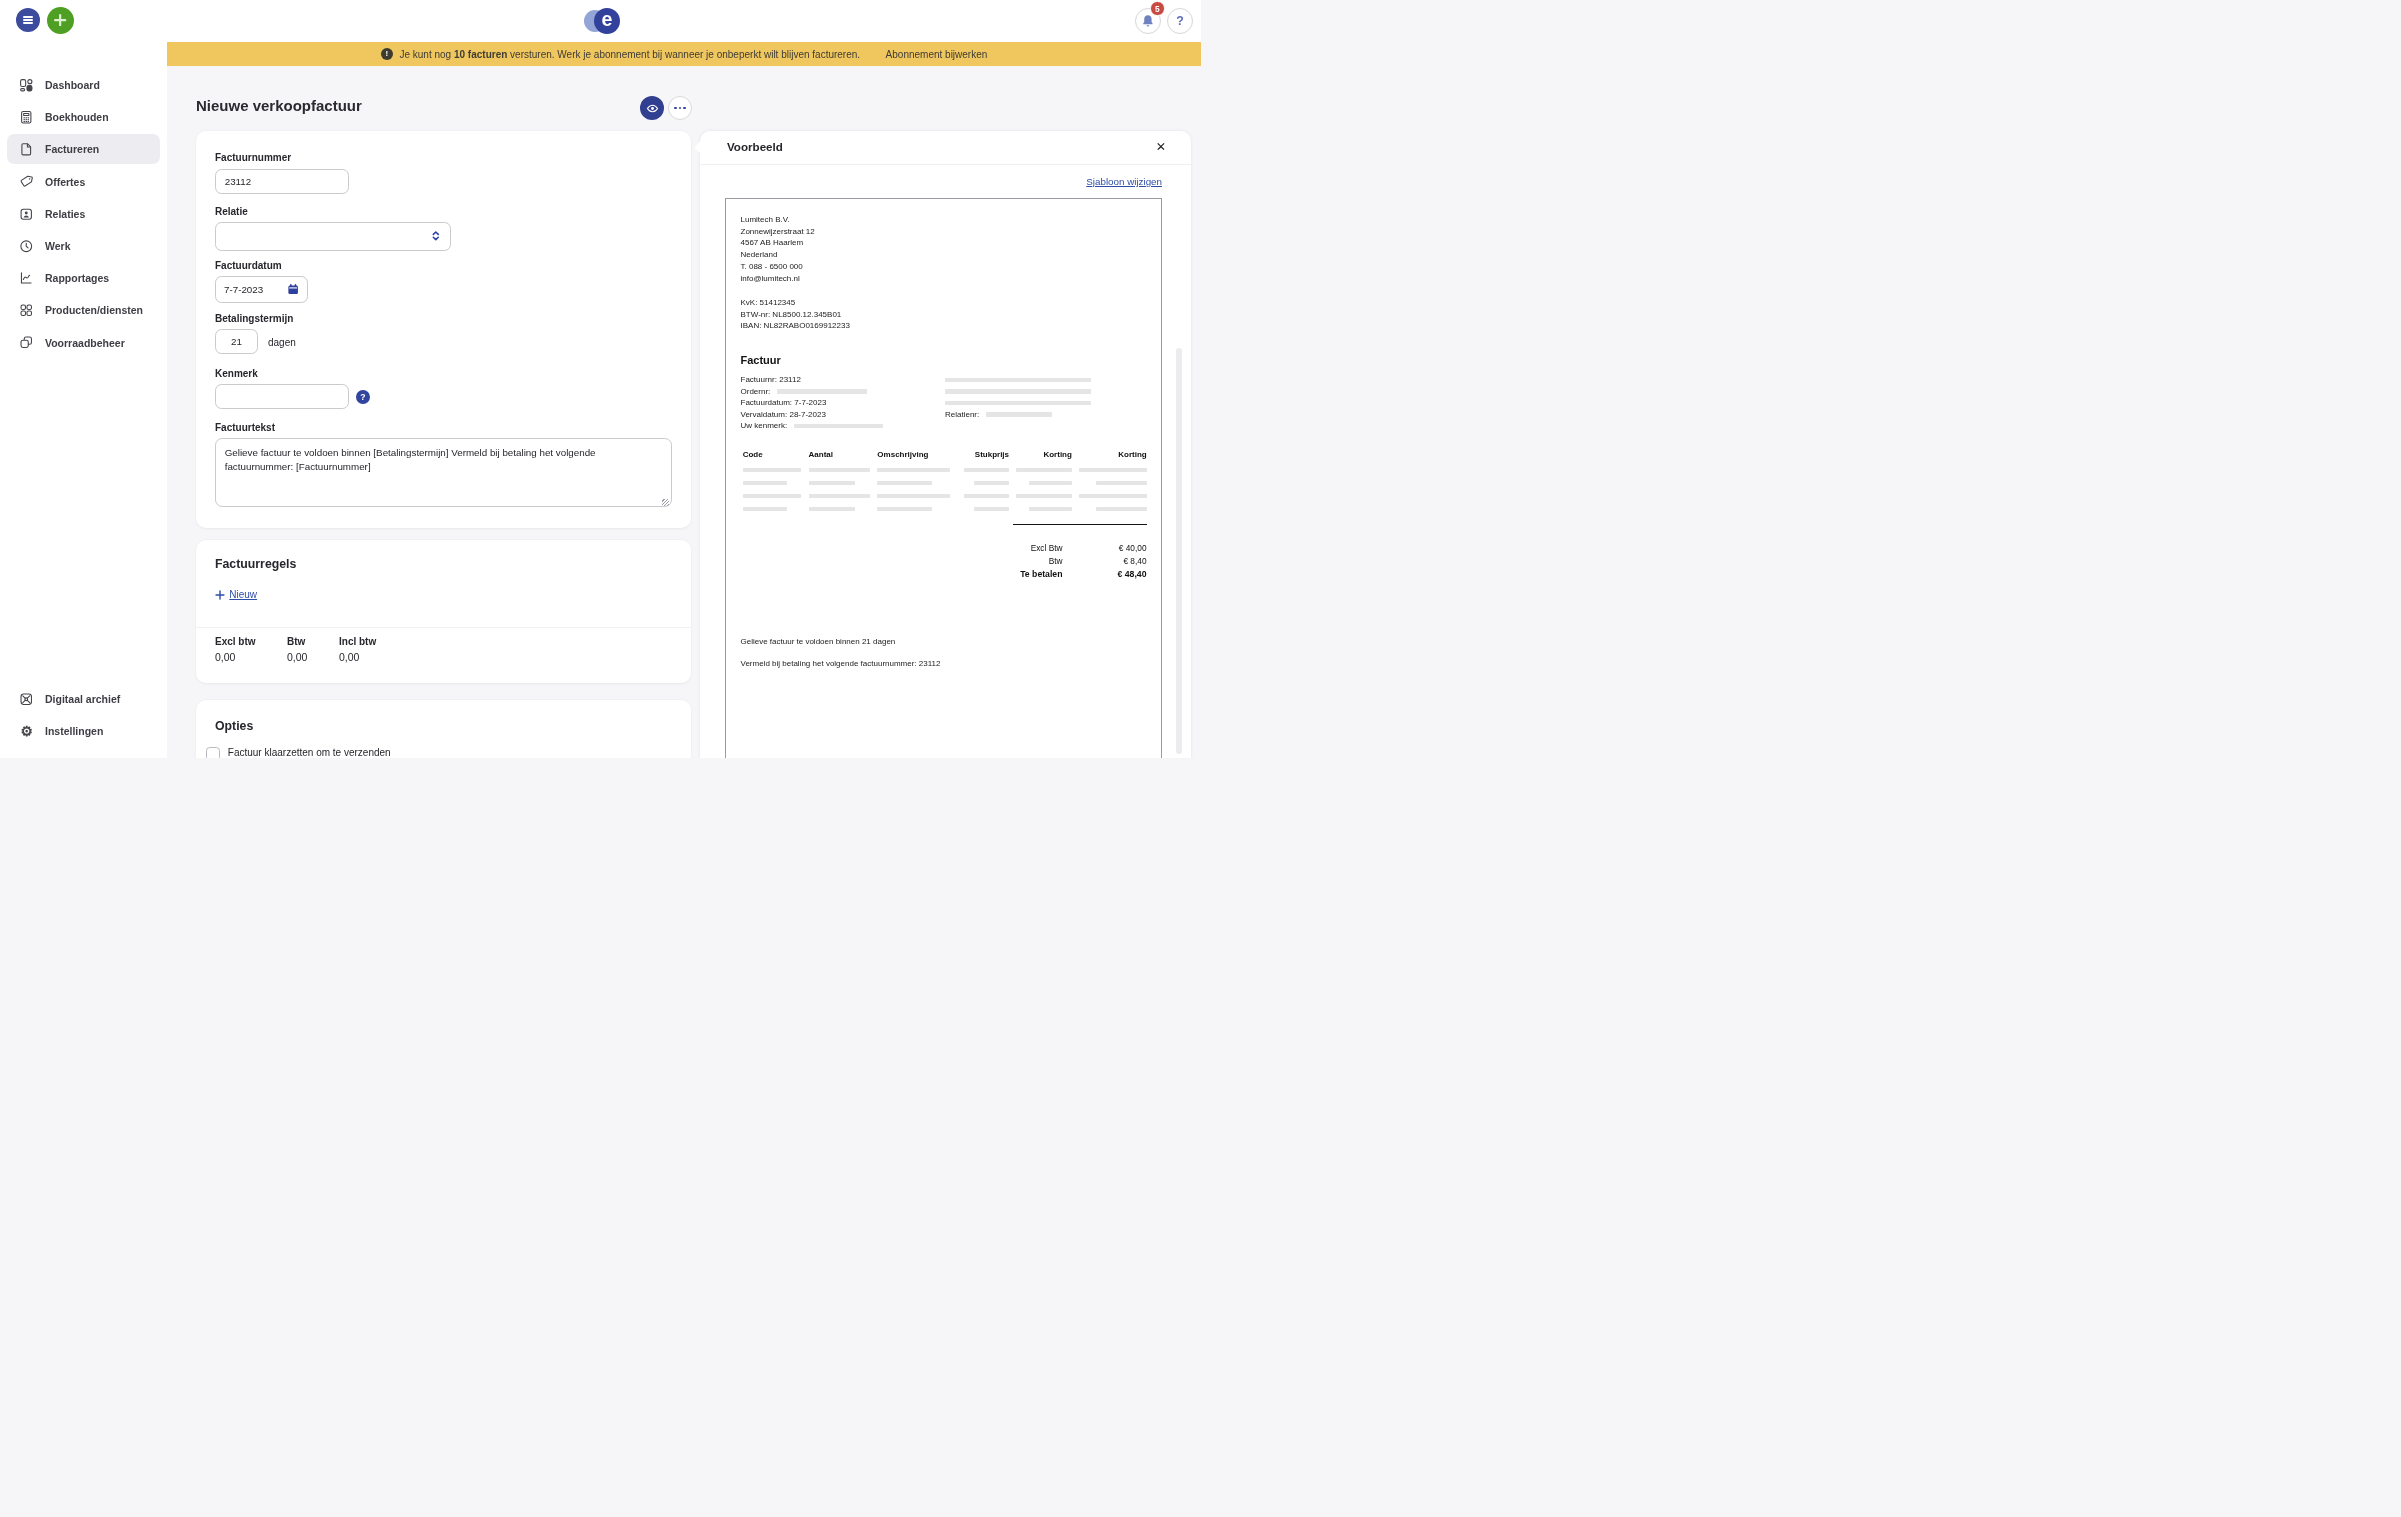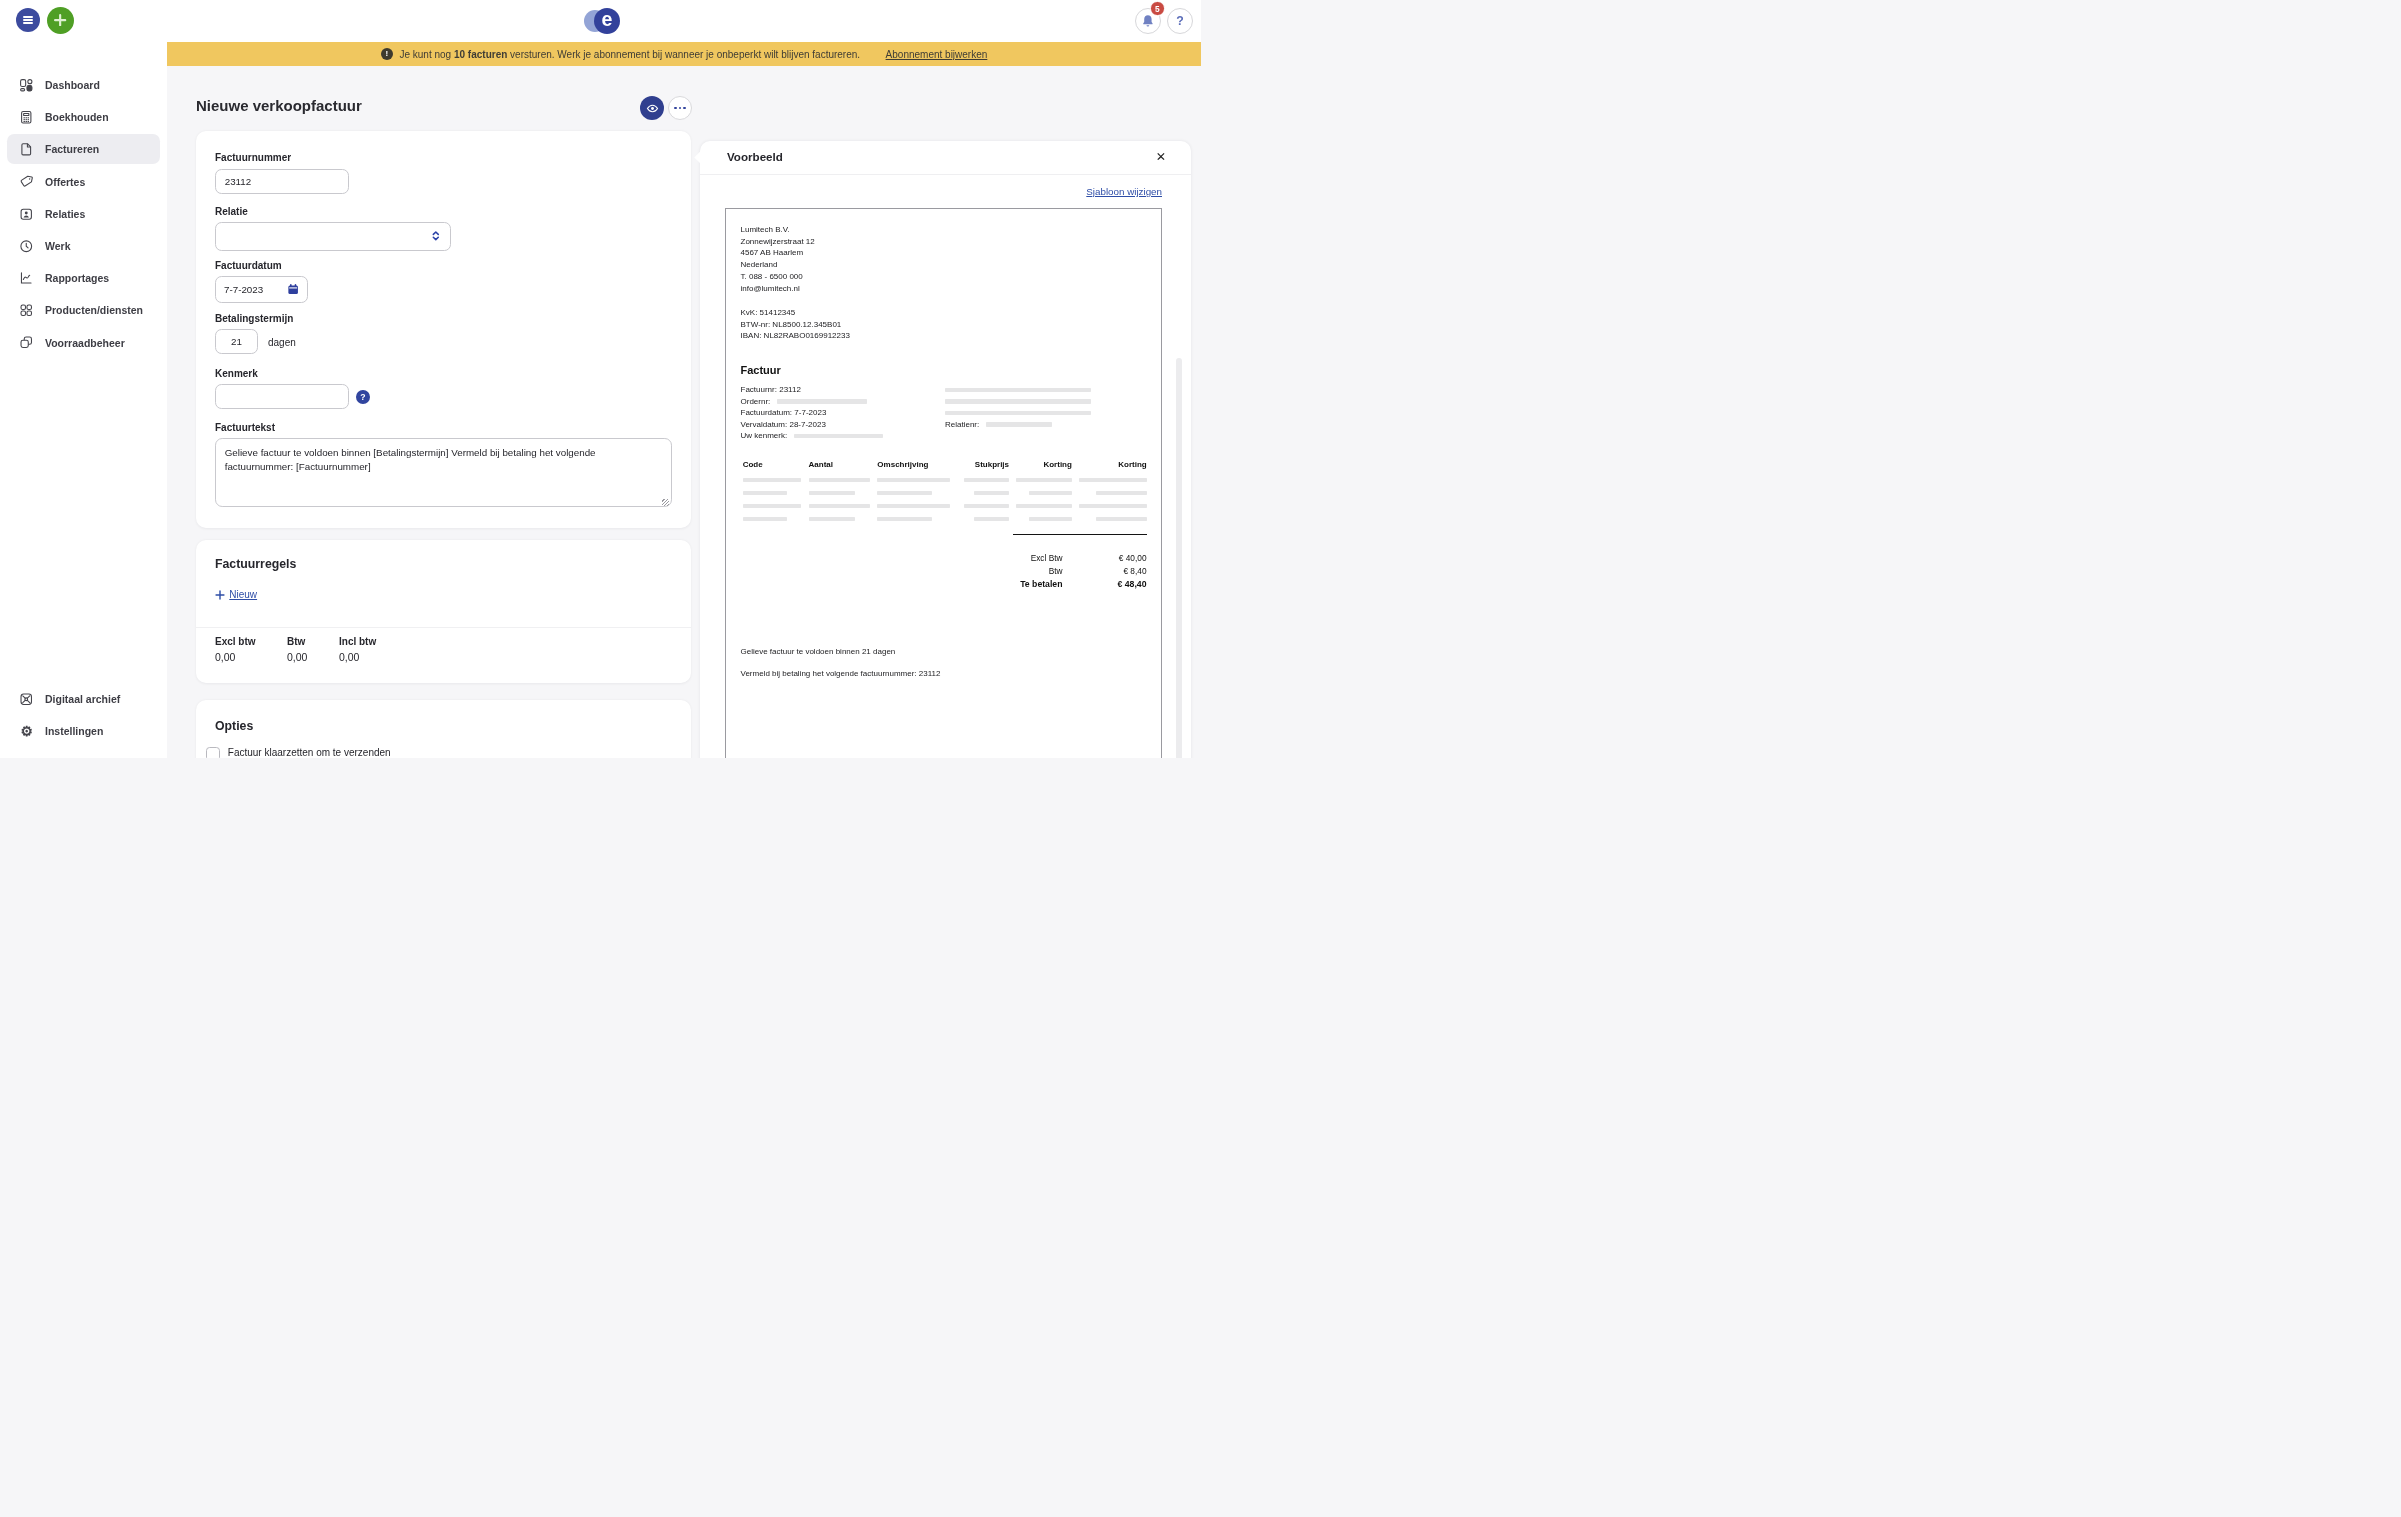--- a/index.html
+++ b/index.html
@@ -25,21 +25,21 @@
          color:#fff;font-size:8.3px;font-weight:700;display:flex;align-items:center;justify-content:center;
          border:1.4px solid #fff;box-sizing:border-box;z-index:6}
   .help-btn{position:absolute;left:1167px;top:8px;width:26px;height:26px;background:#fff;border:0.7px solid #d7d7da;
             color:#5a6cb8;font-size:12.3px;font-weight:700}
   
   .banner{position:absolute;left:167px;right:0;top:42px;height:24px;background:#f0c75f;
           display:flex;align-items:center;justify-content:center;font-size:10px;color:#3e3c35;gap:6.5px}
   .banner .alert{width:12.3px;height:12.3px;border-radius:50%;background:#3d3a2e;color:#fff;font-size:8px;
                  font-weight:700;display:flex;align-items:center;justify-content:center;flex:0 0 auto}
   .banner b{font-weight:700}
-  .banner a{color:#3e3c35;text-decoration:underline;margin-left:19px;cursor:pointer}
+  .banner a{color:#3e3c35;margin-left:19px;cursor:pointer}
   
   .sidebar{position:absolute;left:0;top:42px;width:167px;bottom:0;background:#fff}
   .nav{padding-top:28px;display:flex;flex-direction:column;gap:2.2px}
   .nav-item{height:30px;margin:0 7.2px;border-radius:7.2px;display:flex;align-items:center;gap:11px;
             padding-left:12.3px;font-size:10.5px;font-weight:600;color:#3d3d44;cursor:pointer}
   .nav-item.active{background:#ededf1}
   .nav-item svg{flex:0 0 auto}
   .uicon{font-size:13.8px;line-height:1;color:#45454c;width:14.5px;text-align:center}
   .nav-bottom{position:absolute;left:0;right:0;bottom:11.6px;display:flex;flex-direction:column;gap:2.2px}
   
@@ -71,21 +71,21 @@
   .divider{position:absolute;left:0;right:0;top:87px;border-top:0.7px solid #f0f0f2}
   .totals-row{position:absolute;left:19px;top:96px;display:flex}
   .tot{display:flex;flex-direction:column;gap:3.6px}
   .tot .tl{font-size:10px;font-weight:700;color:#26262c}
   .tot .tv{font-size:10.5px;color:#26262c}
   .tot:nth-child(1){width:72px}.tot:nth-child(2){width:52px}
   .cb-row{position:absolute;left:10px;top:47px;display:flex;gap:8px}
   .cb{width:13.8px;height:13.8px;border:1.1px solid #b9b9bf;border-radius:3.6px;background:#fff;box-sizing:border-box;cursor:pointer}
   .cb-row label{font-size:10px;color:#26262c}
   
-  .panel{position:absolute;left:700px;top:141px;width:491px;height:652px;background:#fff;border-radius:10px;
+  .panel{position:absolute;left:700px;top:131px;width:491px;height:652px;background:#fff;border-radius:10px;
          box-shadow:0 0.7px 3.6px rgba(25,25,40,.08)}
   .panel .notch{position:absolute;left:-4.3px;top:12.3px;width:9.4px;height:9.4px;background:#fff;transform:rotate(45deg)}
   .panel-title{position:absolute;left:27px;top:8.7px;font-size:11.6px;font-weight:700;color:#26262c}
   .close-x{position:absolute;right:22px;top:5.8px;font-size:12.3px;color:#222;cursor:pointer;padding:2.9px}
   .panel-div{position:absolute;left:0;right:0;top:33px;border-top:0.7px solid #efeff1}
   .sjabloon{position:absolute;right:29px;top:45px;font-size:9.8px;color:#2e4da7;text-decoration:underline;cursor:pointer}
   .invoice{position:absolute;left:25px;top:67px;width:437px;height:579px;border:0.7px solid #9a9aa0;background:#fff;box-sizing:border-box}
   .panel-scroll{position:absolute;right:9.4px;top:217px;width:5.8px;height:406px;border-radius:2.9px;background:#ececee}
   .inv-company{position:absolute;left:14.5px;top:15px;font-size:8px;line-height:11.7px;color:#1c1c1f}
   .inv-reg{position:absolute;left:14.5px;top:98px;font-size:8px;line-height:11.7px;color:#1c1c1f}

